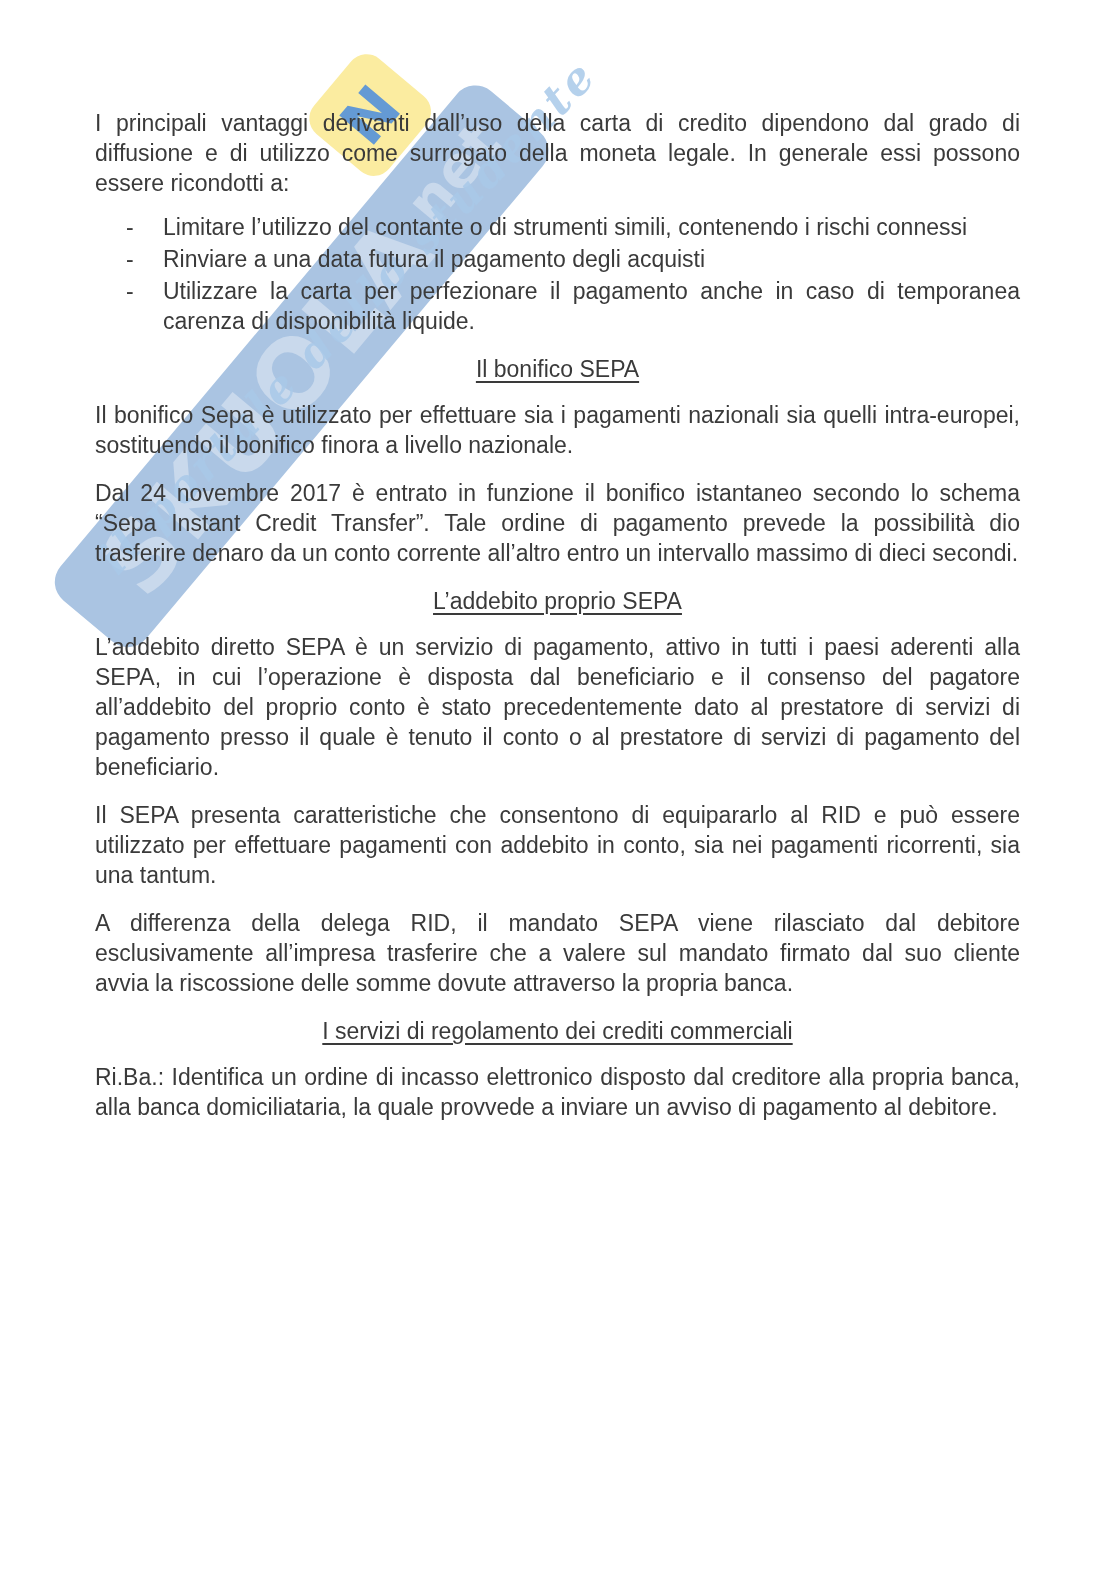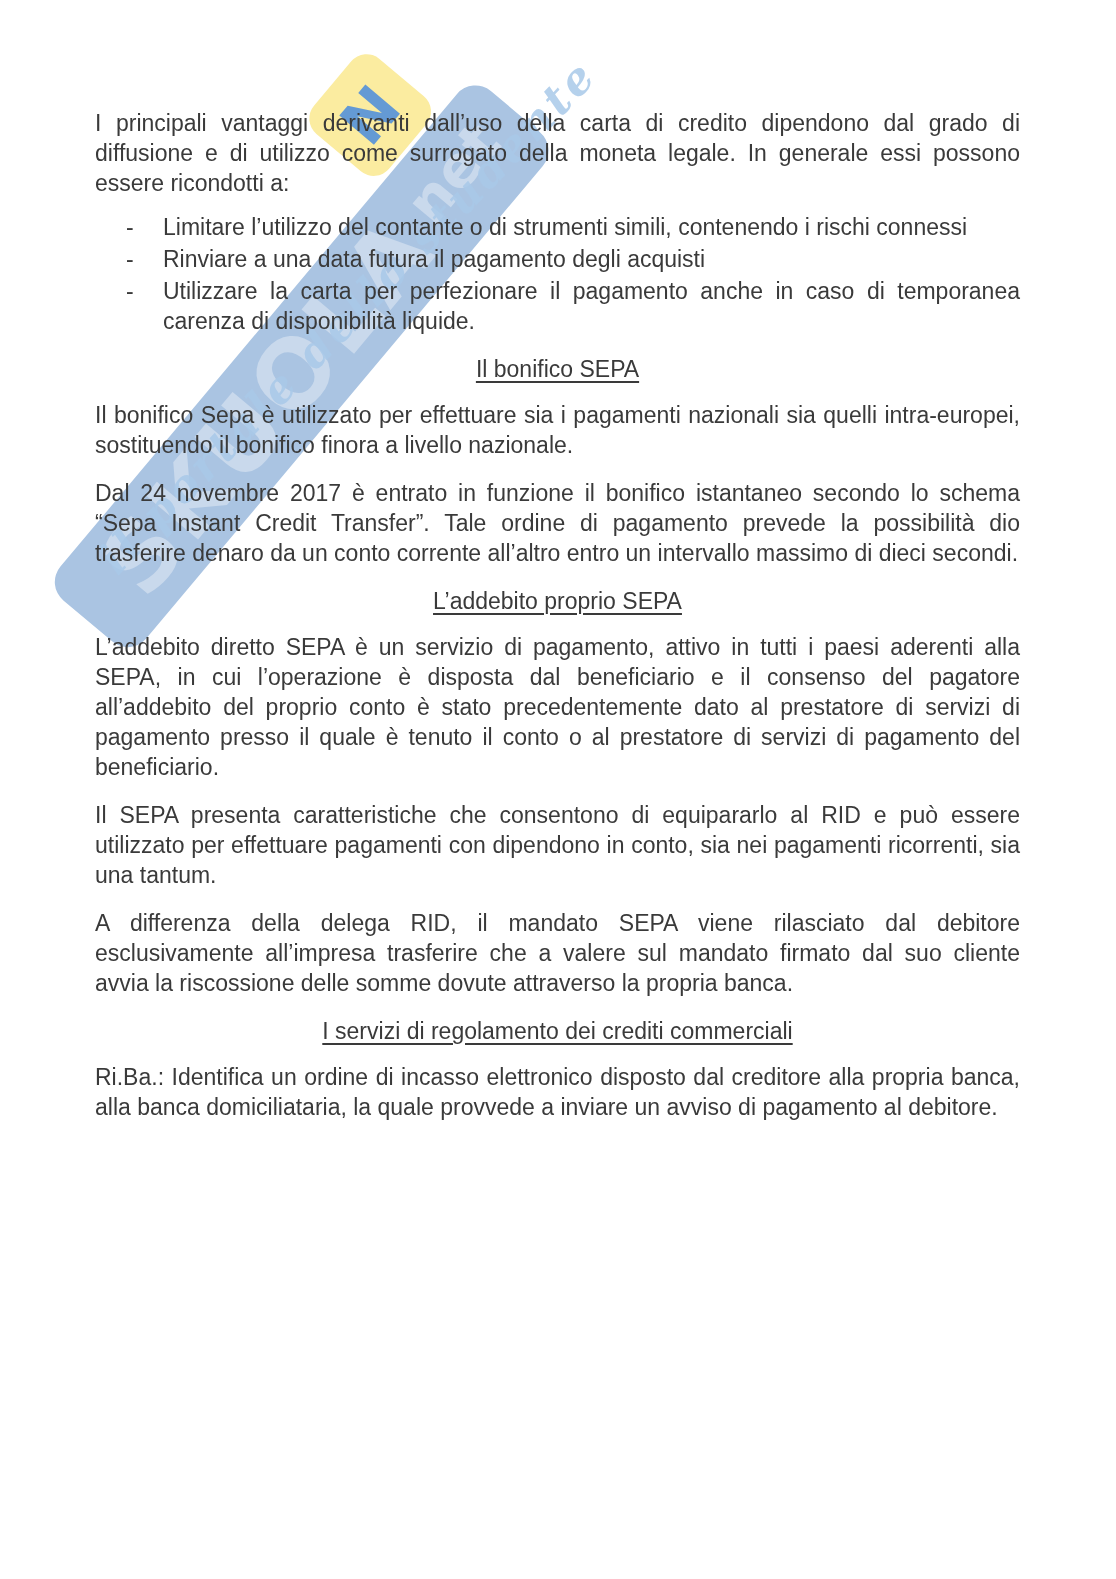--- a/index.html
+++ b/index.html
@@ -167,19 +167,19 @@
       <span>Utilizzare la carta per perfezionare il pagamento anche in caso di temporanea carenza di disponibilità liquide.</span>
     </li>
   </ul>
 
   <h2 class="heading">Il bonifico SEPA</h2>
   <p class="para">Il bonifico Sepa è utilizzato per effettuare sia i pagamenti nazionali sia quelli intra-europei, sostituendo il bonifico finora a livello nazionale.</p>
   <p class="para">Dal 24 novembre 2017 è entrato in funzione il bonifico istantaneo secondo lo schema “Sepa Instant Credit Transfer”. Tale ordine di pagamento prevede la possibilità dio trasferire denaro da un conto corrente all’altro entro un intervallo massimo di dieci secondi.</p>
 
   <h2 class="heading">L’addebito proprio SEPA</h2>
   <p class="para">L’addebito diretto SEPA è un servizio di pagamento, attivo in tutti i paesi aderenti alla SEPA, in cui l’operazione è disposta dal beneficiario e il consenso del pagatore all’addebito del proprio conto è stato precedentemente dato al prestatore di servizi di pagamento presso il quale è tenuto il conto o al prestatore di servizi di pagamento del beneficiario.</p>
-  <p class="para">Il SEPA presenta caratteristiche che consentono di equipararlo al RID e può essere utilizzato per effettuare pagamenti con dipendono in conto, sia nei pagamenti ricorrenti, sia una tantum.</p>
+  <p class="para">Il SEPA presenta caratteristiche che consentono di equipararlo al RID e può essere utilizzato per effettuare pagamenti con addebito in conto, sia nei pagamenti ricorrenti, sia una tantum.</p>
   <p class="para">A differenza della delega RID, il mandato SEPA viene rilasciato dal debitore esclusivamente all’impresa trasferire che a valere sul mandato firmato dal suo cliente avvia la riscossione delle somme dovute attraverso la propria banca.</p>
 
   <h2 class="heading">I servizi di regolamento dei crediti commerciali</h2>
   <p class="para">Ri.Ba.: Identifica un ordine di incasso elettronico disposto dal creditore alla propria banca, alla banca domiciliataria, la quale provvede a inviare un avviso di pagamento al debitore.</p>
 
 </main>
 
 </body></html>

